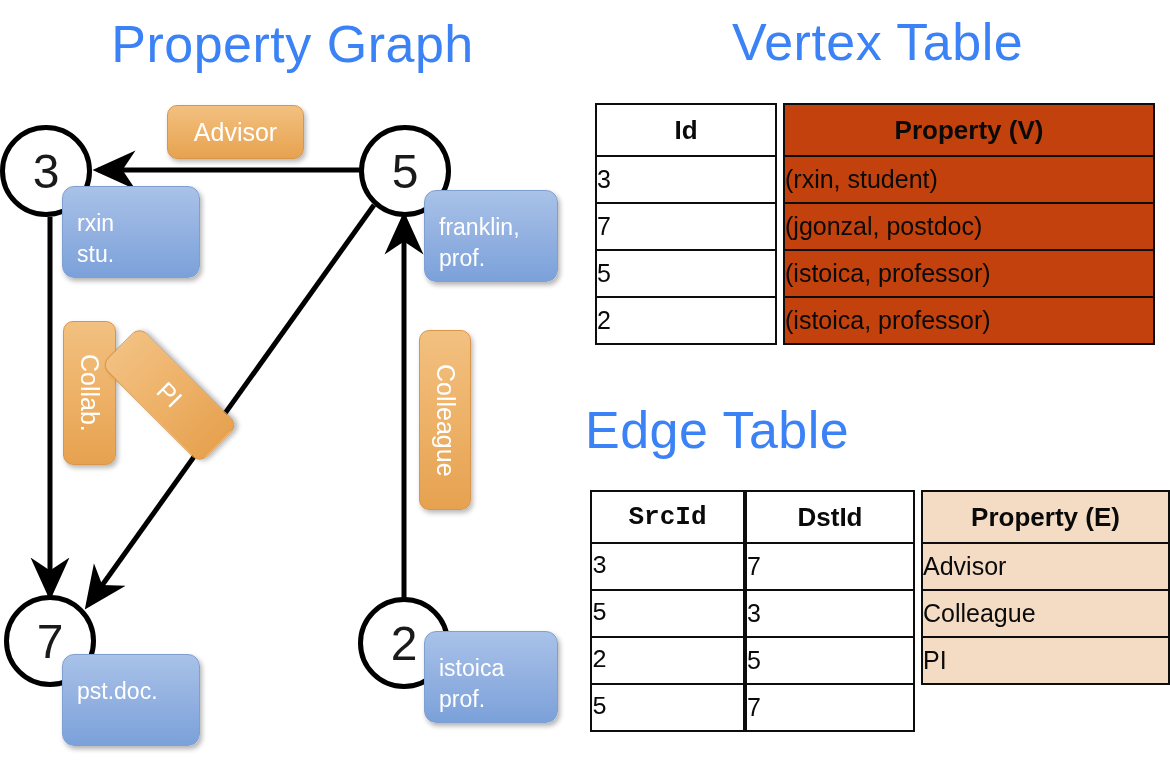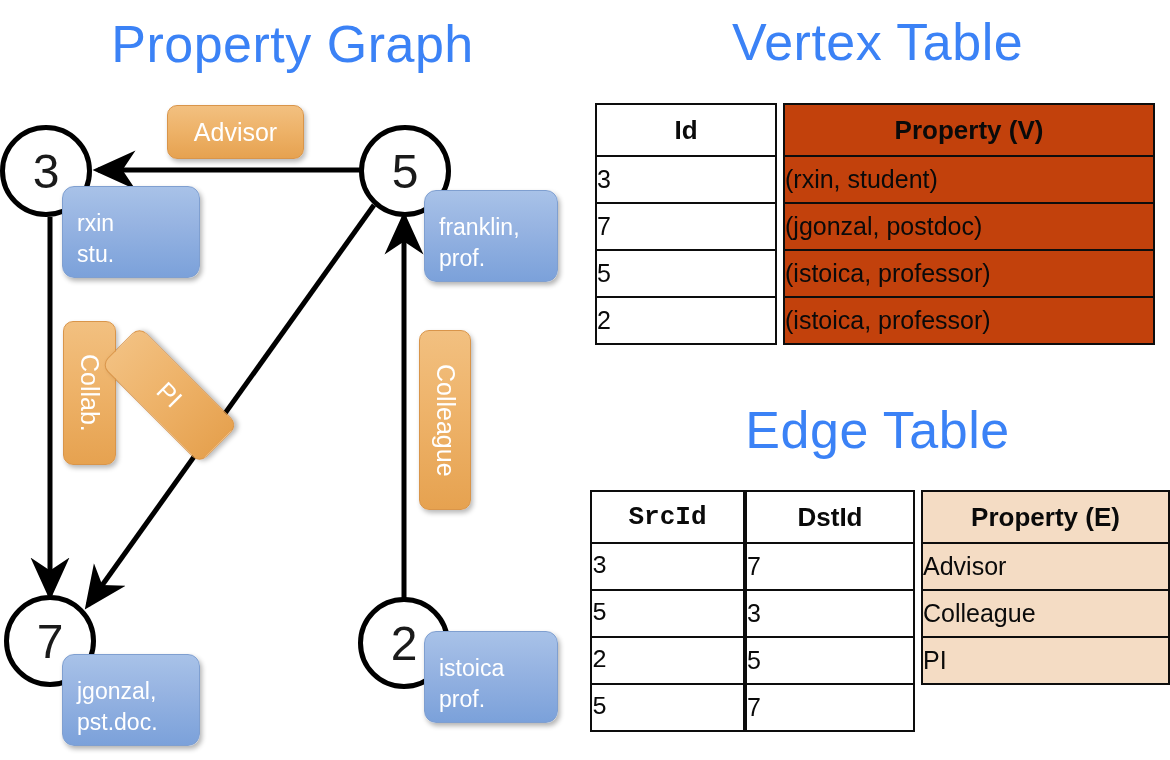--- a/index.html
+++ b/index.html
@@ -22,21 +22,21 @@
     font-family: "Liberation Sans", sans-serif;
     font-weight: 300;
     font-size: 52px;
     line-height: 1;
     letter-spacing: 0.5px;
     color: #3b82f6;
     white-space: nowrap;
   }
   #title-property-graph { left: 0; top: 18px; width: 585px; text-align: center; }
   #title-vertex-table  { left: 585px; top: 16px; width: 585px; text-align: center; }
-  #title-edge-table    { left: 585px; top: 404px; width: 585px; text-align: center; }
+  #title-edge-table    { left: 585px; top: 404px; width: 585px; }
 
   
   #graph-panel {
     position: absolute;
     left: 0; top: 0;
     width: 585px; height: 760px;
   }
   #graph-svg {
     position: absolute;
     left: 0; top: 0;
@@ -171,21 +171,20 @@
     <div>rxin</div>
     <div>stu.</div>
   </div>
 
   <div class="prop-box" style="left:424px; top:190px; width:134px; height:92px;">
     <div>franklin,</div>
     <div>prof.</div>
   </div>
 
   <div class="prop-box" style="left:62px; top:654px; width:138px; height:92px;">
-    <div>jgonzal,</div>
     <div>pst.doc.</div>
   </div>
 
   <div class="prop-box" style="left:424px; top:631px; width:134px; height:92px;">
     <div>istoica</div>
     <div>prof.</div>
   </div>
 
   <div class="edge-label" style="left:167px; top:105px; width:137px; height:54px;">
     <span>Advisor</span>

